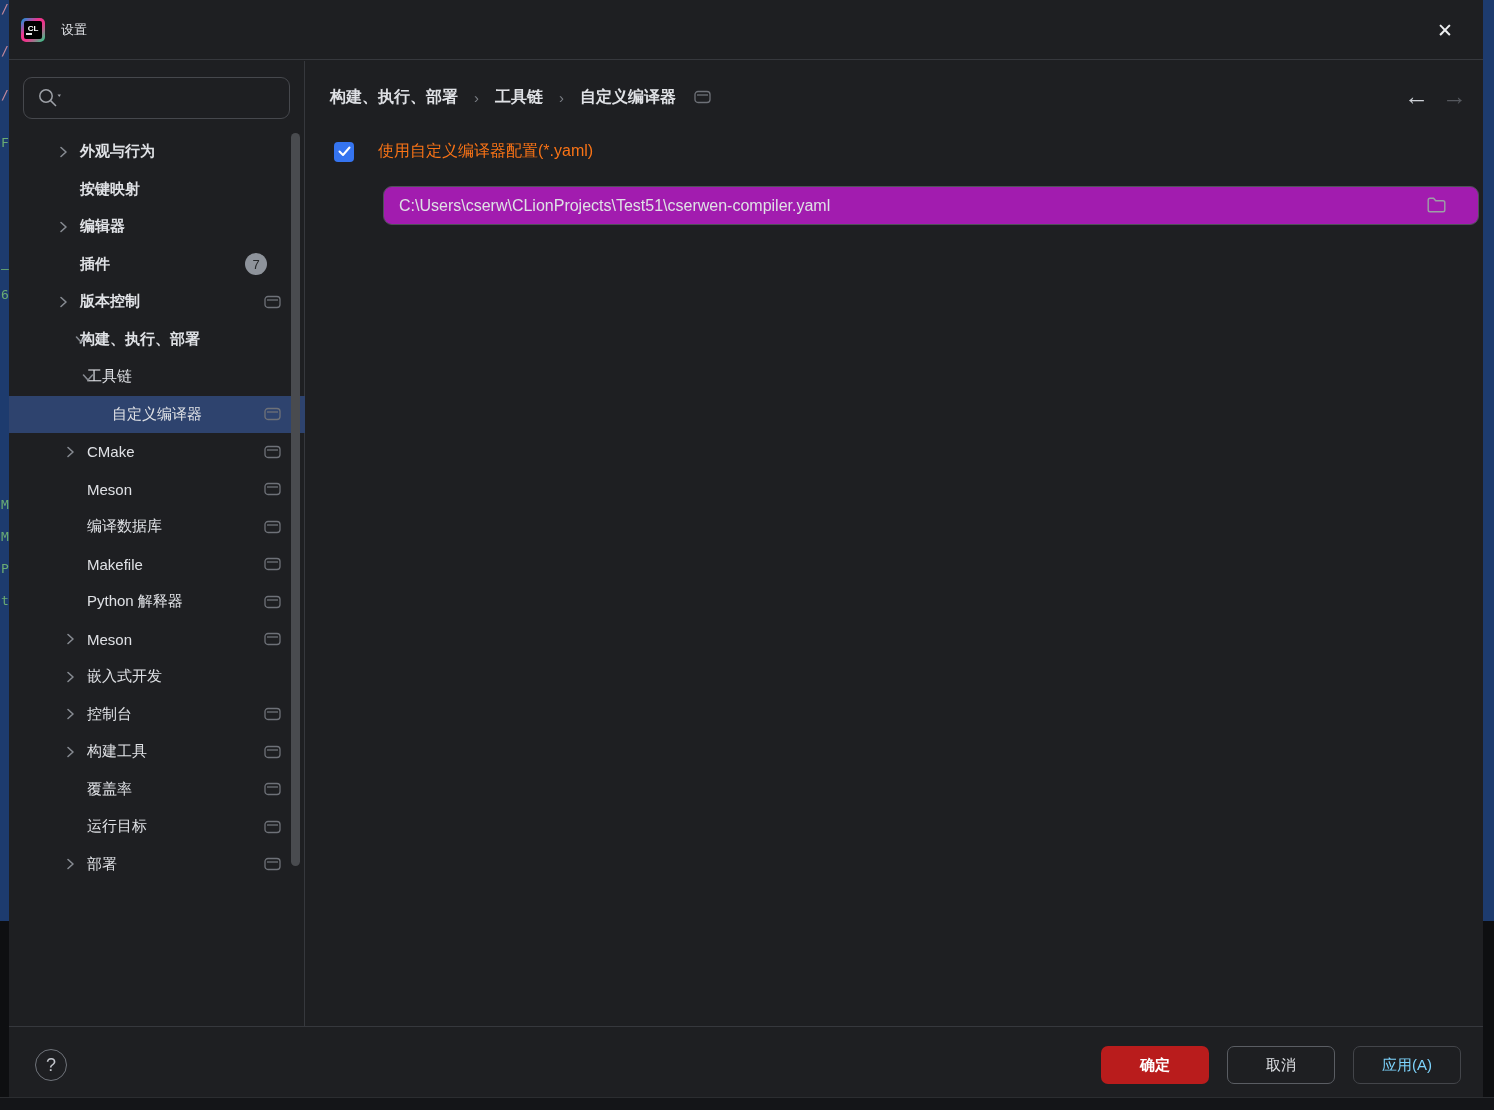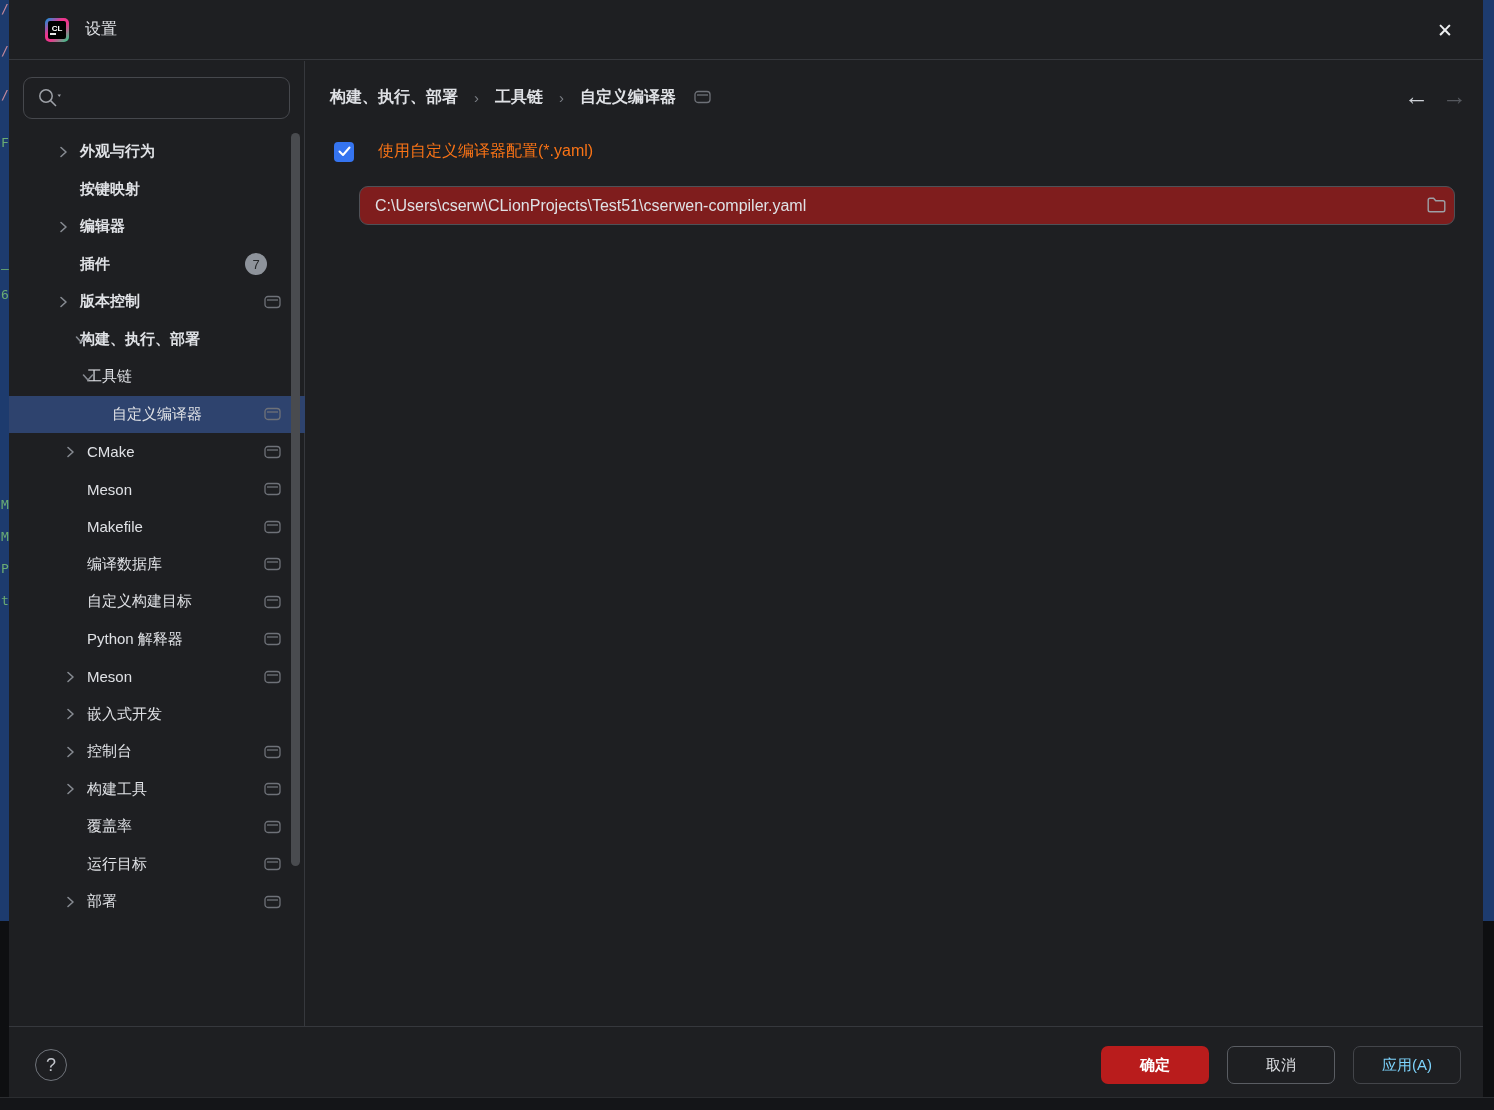--- a/index.html
+++ b/index.html
@@ -13,27 +13,27 @@
   .edge-strip { position:absolute; top:0; height:921px; background:#1d3b6e; }
   #edge-left  { left:0; width:9px; }
   #edge-right { right:0; width:11px; }
   .edge-under { position:absolute; top:921px; height:189px; background:#0e0f11; }
   #edge-under-left { left:0; width:9px; }
   #edge-under-right{ right:0; width:11px; }
   .bg-char { position:absolute; left:1px; font-family:"DejaVu Sans Mono", monospace; font-size:13px; line-height:13px; }
   
   #titlebar { position:absolute; left:9px; top:0; width:1474px; height:60px;
     border-bottom:1px solid #36383d; display:flex; align-items:center; }
-  #app-icon { width:24px; height:24px; margin-left:36px; border-radius:5px; position:relative;
+  #app-icon { width:24px; height:24px; margin-left:12px; border-radius:5px; position:relative;
     background:linear-gradient(135deg,#009ae5 0%,#ed358c 38%,#ed358c 58%,#21d789 100%); }
   #app-icon .inner { position:absolute; left:3px; top:3px; right:3px; bottom:3px;
     background:#000; border-radius:2px; color:#fff; font-size:8px; font-weight:bold;
     display:flex; align-items:center; justify-content:center; flex-direction:column; line-height:7px; }
   #app-icon .inner .dash { width:6px; height:2px; background:#e8e8e8; margin-top:1px; align-self:flex-start; margin-left:2px; }
-  #window-title { margin-left:16px; font-size:16px; color:#dfe1e5; }
+  #window-title { margin-left:16px; font-size:13px; color:#dfe1e5; }
   #close-btn { position:absolute; right:22px; top:14px; width:32px; height:32px;
     display:flex; align-items:center; justify-content:center; font-size:19px; color:#eef0f2; cursor:pointer; }
   
   #sidebar { position:absolute; left:9px; top:61px; width:296px; height:965px;
     border-right:1px solid #36383d; }
   #search-box { position:absolute; left:14px; top:16px; width:267px; height:42px;
     border:1px solid #46484d; border-radius:9px; background:#1e1f22;
     display:flex; align-items:center; padding-left:13px; }
   #search-box svg { flex:0 0 auto; }
   #tree { position:absolute; left:0; top:72px; width:296px; }
@@ -57,22 +57,22 @@
   #breadcrumb .crumb { cursor:pointer; }
   #breadcrumb .sep { color:#7b7e85; margin:0 16px; font-weight:normal; font-size:15px; }
   #breadcrumb .bc-icon { margin-left:18px; display:flex; align-items:center; }
   #nav-back, #nav-forward { position:absolute; top:82px; font-size:25px; cursor:pointer; }
   #nav-back { left:1404px; color:#ced1d7; }
   #nav-forward { left:1442px; color:#55585e; }
   #checkbox-row { position:absolute; left:334px; top:141px; display:flex; align-items:center; }
   #use-config-checkbox { width:20px; height:20px; border-radius:4px; background:#3574f0;
     display:flex; align-items:center; justify-content:center; cursor:pointer; }
   #checkbox-label { margin-left:24px; font-size:16px; color:#f97316; }
-  #path-field { position:absolute; left:359px; top:186px; width:1096px; height:39px;
-    background:#7f1d1d; border:1px solid #4e5157; border-radius:9px; color:#dfe1e5;
+  #path-field { position:absolute; left:383px; top:186px; width:1096px; height:39px;
+    background:#a21caf; border:1px solid #4e5157; border-radius:9px; color:#dfe1e5;
     font-size:16px; padding:0 44px 0 15px; outline:none; font-family:"Liberation Sans",sans-serif; }
   #folder-btn { position:absolute; left:1426px; top:196px; cursor:pointer; display:flex; }
   
   #footer { position:absolute; left:9px; top:1026px; width:1474px; height:71px;
     border-top:1px solid #36383d; }
   #help-btn { position:absolute; left:26px; top:22px; width:32px; height:32px; border:1.5px solid #6f737a;
     border-radius:50%; color:#c2c5cb; font-size:18px; display:flex; align-items:center; justify-content:center; cursor:pointer; }
   .btn { position:absolute; top:19px; width:108px; height:38px; border-radius:7px; font-size:15px;
     display:flex; align-items:center; justify-content:center; cursor:pointer;
     font-family:"Liberation Sans",sans-serif; }
@@ -216,43 +216,32 @@
         <span class="spacer"></span>
         <span class="right-icon">
           <svg width="17" height="14" viewBox="0 0 17 14">
   <rect x="1" y="1.5" width="15" height="11" rx="3" fill="none" stroke="#6e7178" stroke-width="1.3"></rect>
   <line x1="3" y1="5" x2="14" y2="5" stroke="#6e7178" stroke-width="1.3"></line>
           </svg>
         </span>
       </div>
       <div class="tree-row lvl2">
         <span class="chev"></span>
+        <span class="lbl">编译数据库</span>
+        <span class="spacer"></span>
+        <span class="right-icon">
+          <svg width="17" height="14" viewBox="0 0 17 14">
+  <rect x="1" y="1.5" width="15" height="11" rx="3" fill="none" stroke="#6e7178" stroke-width="1.3"></rect>
+  <line x1="3" y1="5" x2="14" y2="5" stroke="#6e7178" stroke-width="1.3"></line>
+          </svg>
+        </span>
+      </div>
+      <div class="tree-row lvl2">
+        <span class="chev"></span>
         <span class="lbl">Makefile</span>
-        <span class="spacer"></span>
-        <span class="right-icon">
-          <svg width="17" height="14" viewBox="0 0 17 14">
-  <rect x="1" y="1.5" width="15" height="11" rx="3" fill="none" stroke="#6e7178" stroke-width="1.3"></rect>
-  <line x1="3" y1="5" x2="14" y2="5" stroke="#6e7178" stroke-width="1.3"></line>
-          </svg>
-        </span>
-      </div>
-      <div class="tree-row lvl2">
-        <span class="chev"></span>
-        <span class="lbl">编译数据库</span>
-        <span class="spacer"></span>
-        <span class="right-icon">
-          <svg width="17" height="14" viewBox="0 0 17 14">
-  <rect x="1" y="1.5" width="15" height="11" rx="3" fill="none" stroke="#6e7178" stroke-width="1.3"></rect>
-  <line x1="3" y1="5" x2="14" y2="5" stroke="#6e7178" stroke-width="1.3"></line>
-          </svg>
-        </span>
-      </div>
-      <div class="tree-row lvl2">
-        <span class="chev"></span>
-        <span class="lbl">自定义构建目标</span>
         <span class="spacer"></span>
         <span class="right-icon">
           <svg width="17" height="14" viewBox="0 0 17 14">
   <rect x="1" y="1.5" width="15" height="11" rx="3" fill="none" stroke="#6e7178" stroke-width="1.3"></rect>
   <line x1="3" y1="5" x2="14" y2="5" stroke="#6e7178" stroke-width="1.3"></line>
           </svg>
         </span>
       </div>
       <div class="tree-row lvl2">
         <span class="chev"></span>

